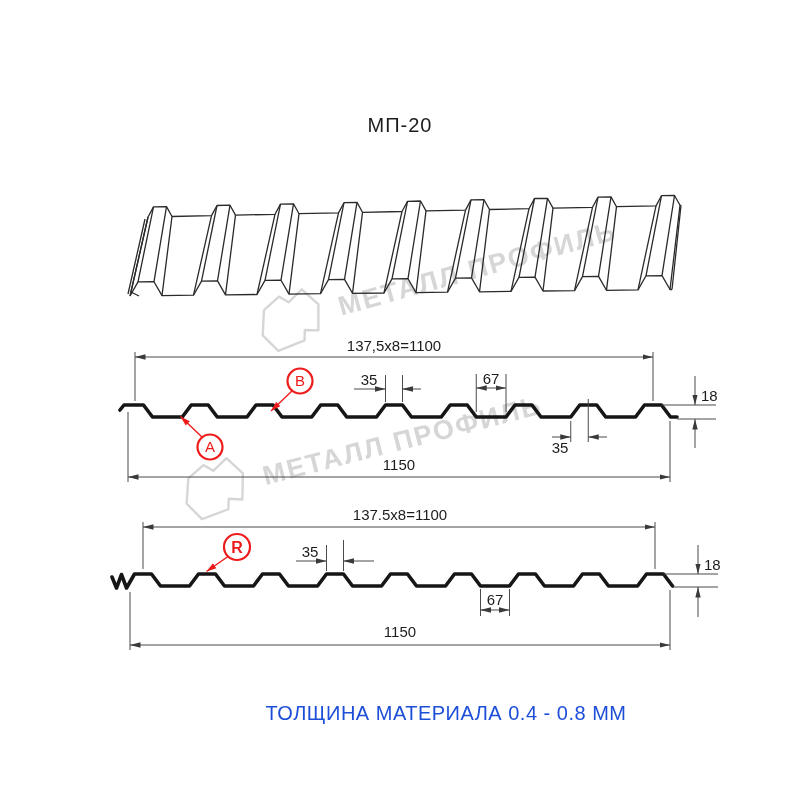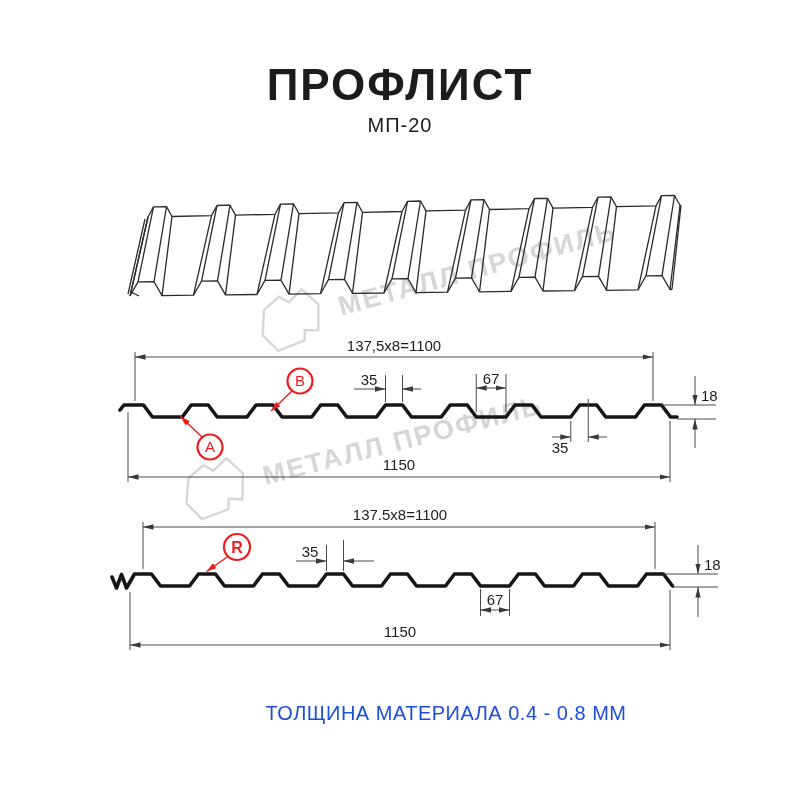--- a/index.html
+++ b/index.html
@@ -26,21 +26,20 @@
   .red circle{fill:none;stroke:var(--accent-red,#ee1b1b);stroke-width:2.2;}
   .red line{stroke:var(--accent-red,#ee1b1b);stroke-width:1.4;}
   .co{font:15px "Liberation Sans",sans-serif;fill:var(--accent-red,#ee1b1b);text-anchor:middle;}
   .cob{font:700 16px "Liberation Sans",sans-serif;fill:var(--accent-red,#ee1b1b);text-anchor:middle;}
 </style>
 </head>
 <body>
 
 <div class="page">
 
-  <div class="title">ПРОФЛИСТ</div>
   <div class="subtitle">МП-20</div>
 
   <div class="wm wm1">
     <svg class="wmlogo" width="72" height="58" viewBox="0 0 72 58">
       <path d="M5,36 L13,12 L31,3 L39,11 L55,2 L67,21 L60,46 L47,42 L44,52 L16,55 Z"></path>
     </svg>
     <span class="wmtext">МЕТАЛЛ ПРОФИЛЬ</span>
   </div>
 
   <div class="wm wm2">

